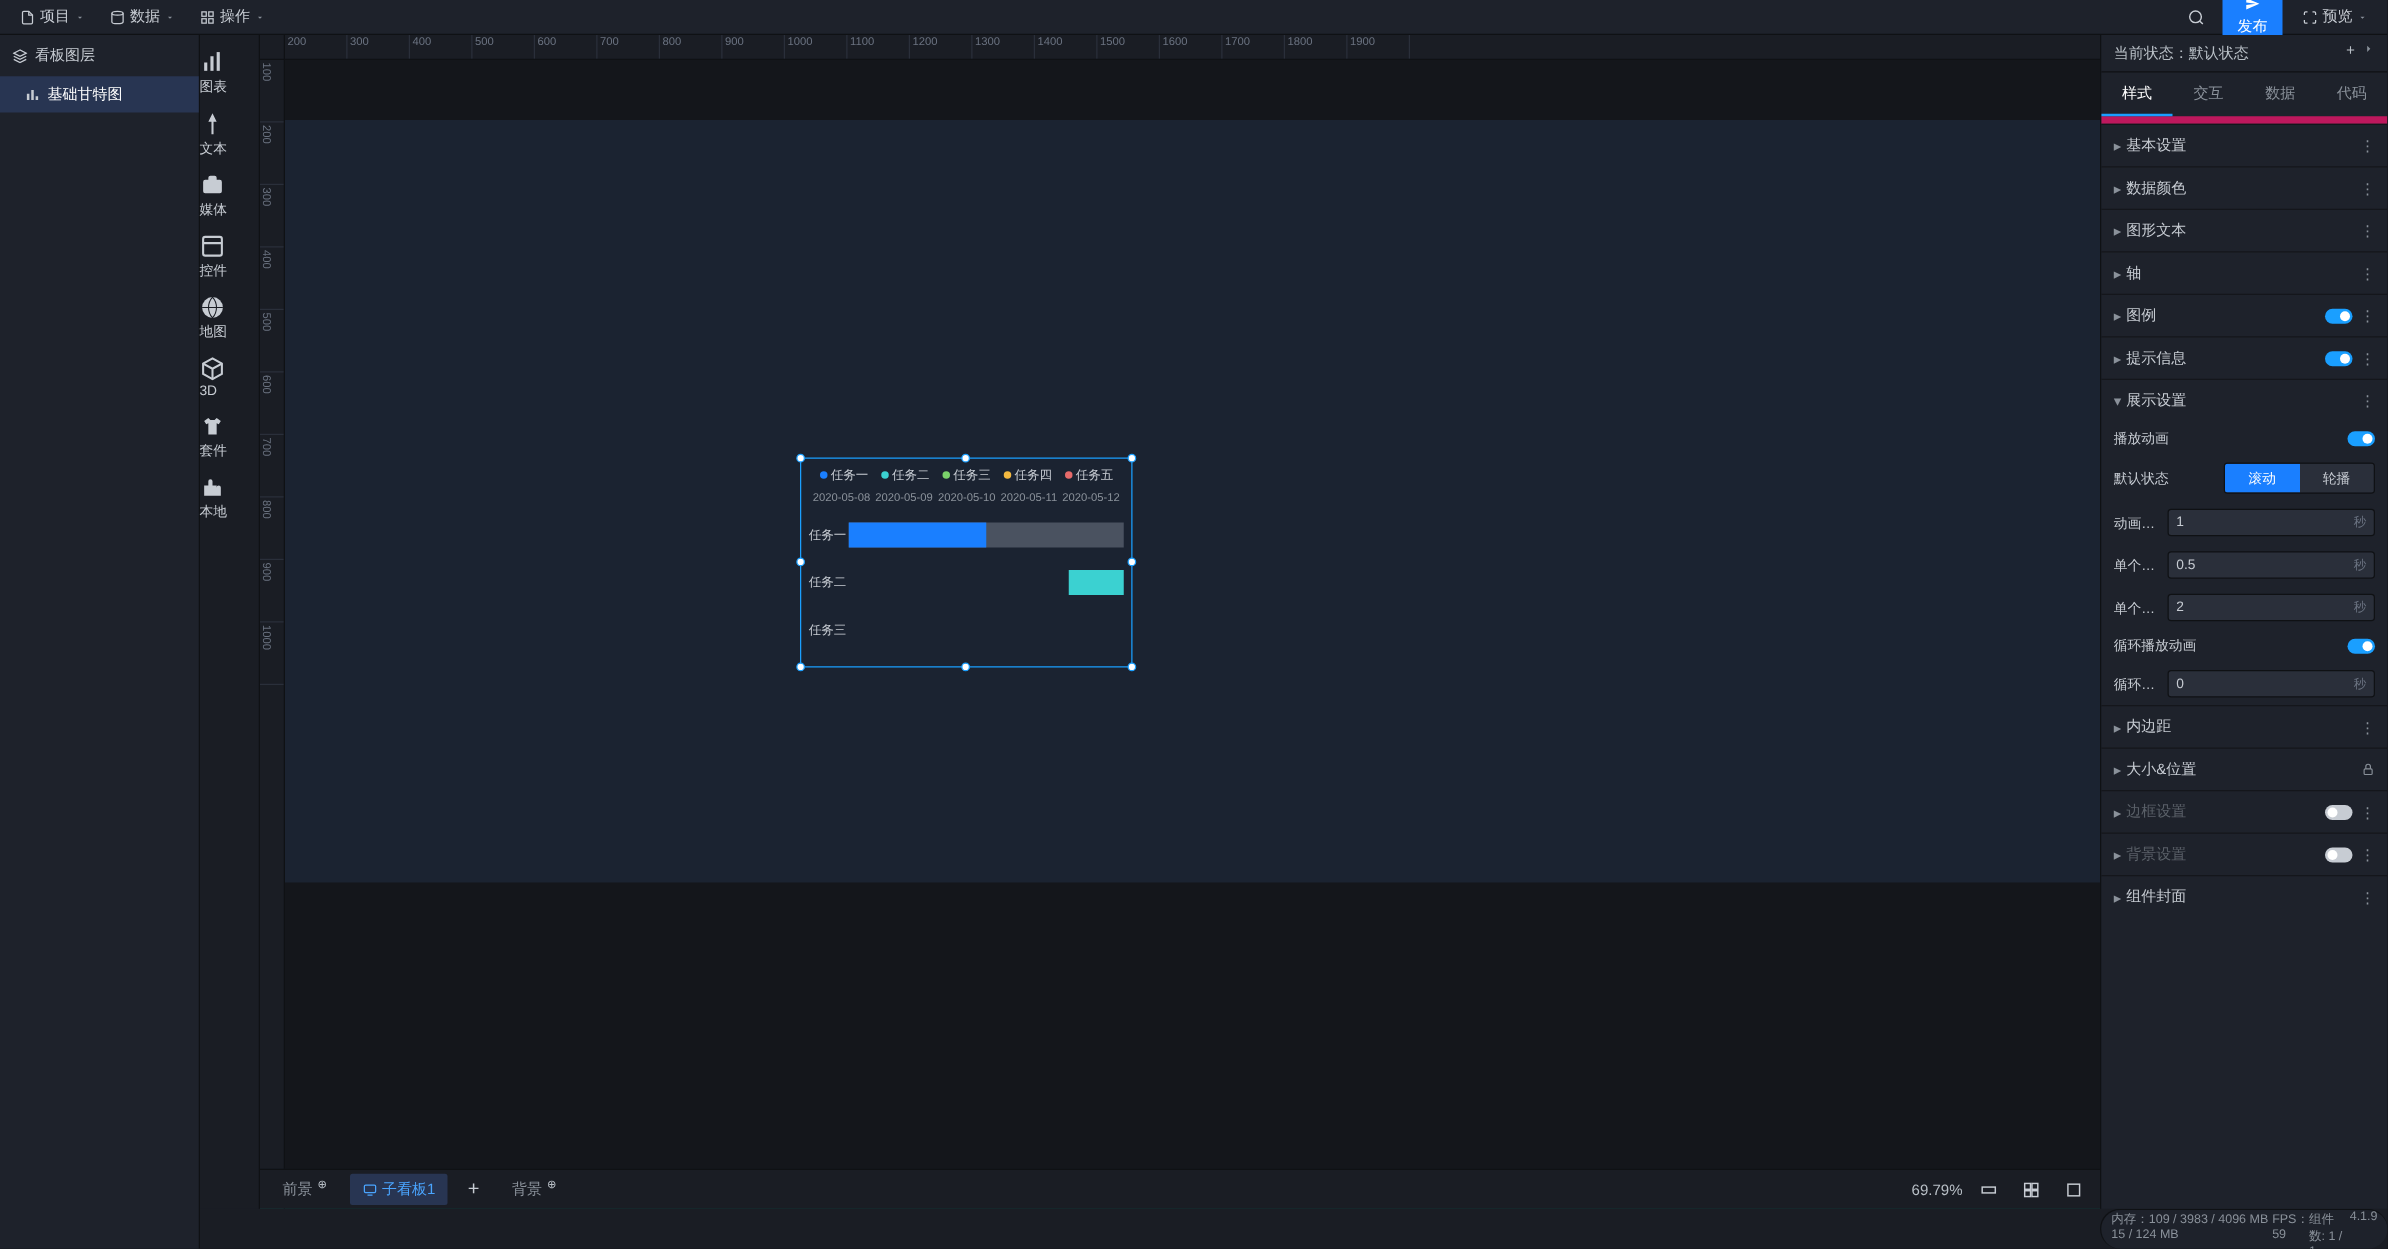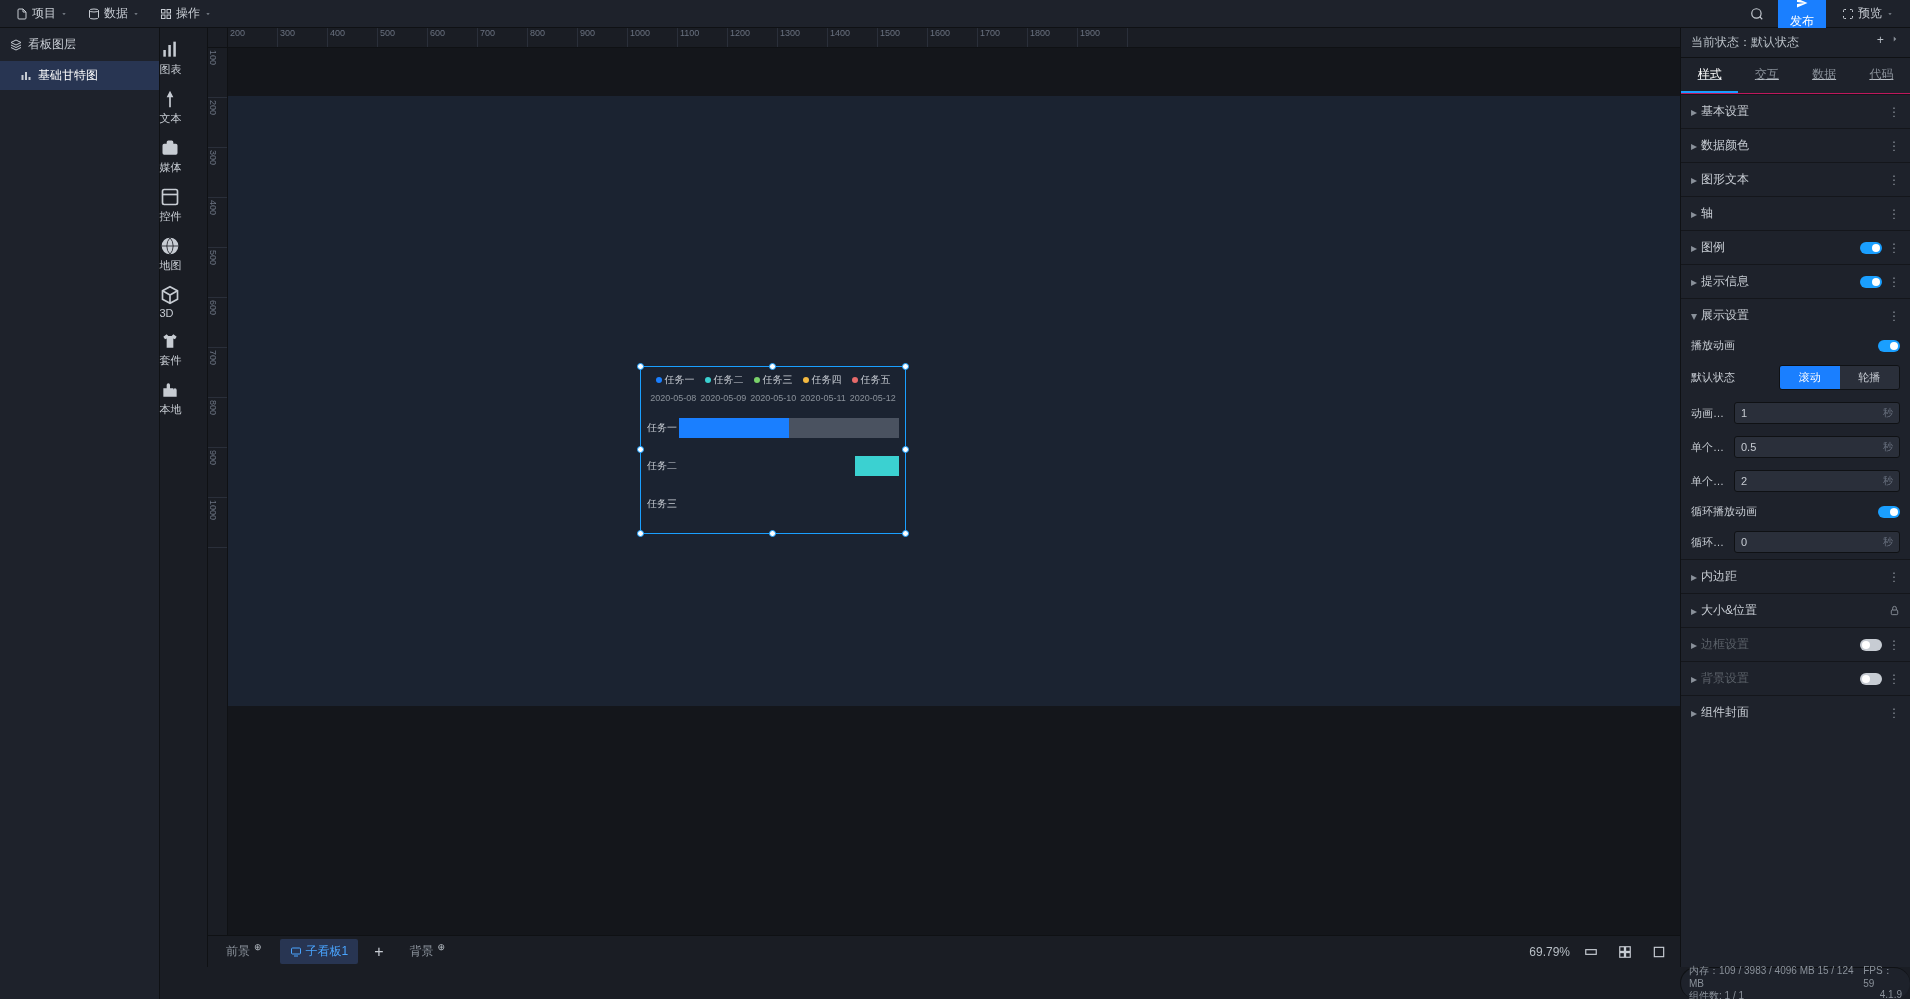--- a/index.html
+++ b/index.html
@@ -140,21 +140,21 @@
   background: #1e222b; border-left: 1px solid #0f1114;
   overflow-y: auto;
 }
 .state-row {
   display: flex; align-items: flex-start; padding: 6px 10px;
   border-bottom: 1px solid #0f1114; font-size: 12px; font-family: Liberation Mono, monospace;
 }
 .state-row .fill { flex: 1; }
 .state-row .plus { cursor: pointer; padding: 0 6px; }
 .insp-tabs {
-  display: flex; border-bottom: 1px solid #be185d; text-decoration: underline;
+  display: flex; border-bottom: 6px solid #be185d;
 }
 .insp-tab {
   flex: 1; text-align: center; padding: 8px 0; cursor: pointer; color: #8a919a;
 }
 .insp-tab.active { color: #fff; border-bottom: 2px solid #1a9fff; }
 .insp-title {
   display: flex; align-items: center; padding: 8px 10px; gap: 6px;
 }
 .insp-title .name { font-size: 13px; color: #fff; }
 .insp-title .ver { font-size: 10px; color: #6a7280; }
@@ -193,21 +193,21 @@
 }
 .num-input input {
   flex: 1; background: transparent; border: none; color: #c7ccd3; font-size: 11px; outline: none;
 }
 .num-input .unit { font-size: 10px; color: #6a7280; }
 
 
 .statusbar {
   position: absolute; right: 0; bottom: 0; width: 230px; height: 32px;
   background: #1e222b; border-top: 1px solid #0f1114; border-left: 1px solid #0f1114;
-  font-size: 10px; color: #8a919a; display: flex; flex-direction: column; justify-content: center;
+  font-size: 10px; color: #8a919a; display: flex; flex-direction: row; justify-content: center;
   padding: 0 8px;
   border-radius: 16px;
 }
 .statusbar .row { display: flex; justify-content: space-between; }
 
 svg { display: block; }
 </style>
 </head>
 <body>
 

